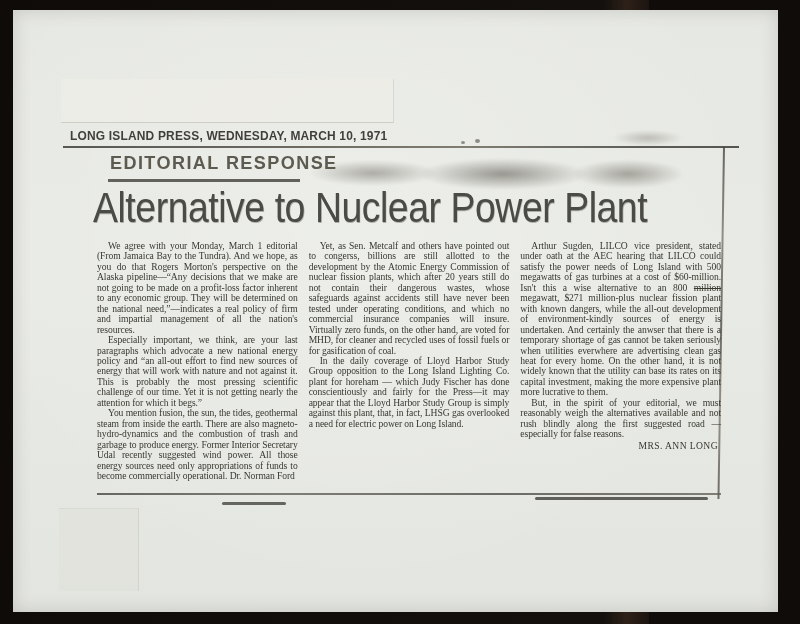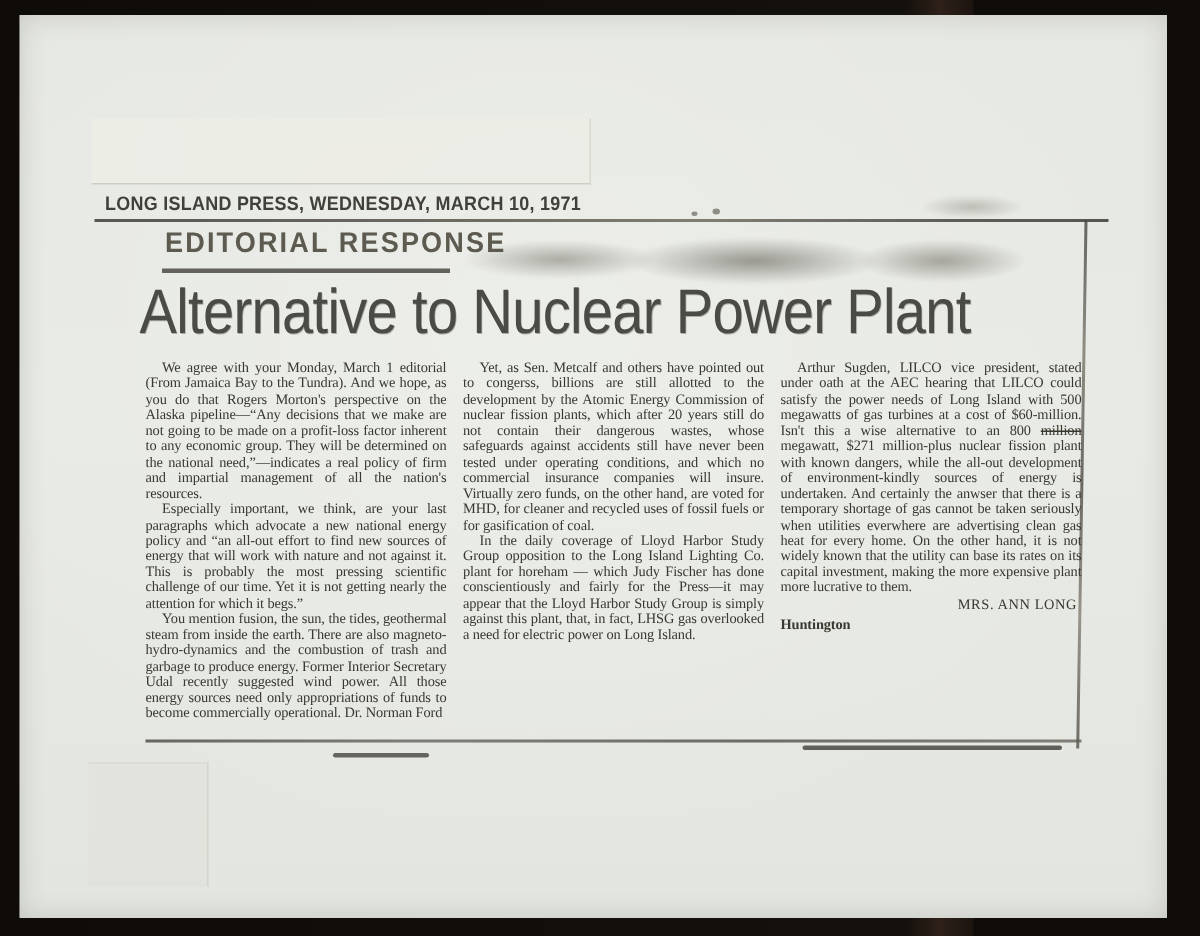--- a/index.html
+++ b/index.html
@@ -131,23 +131,23 @@
           <p>We agree with your Monday, March 1 editorial (From Jamaica Bay to the Tundra). And we hope, as you do that Rogers Morton's perspective on the Alaska pipeline—“Any decisions that we make are not going to be made on a profit-loss factor inherent to any economic group. They will be determined on the national need,”—indicates a real policy of firm and impartial management of all the nation's resources.</p>
           <p>Especially important, we think, are your last paragraphs which advocate a new national energy policy and “an all-out effort to find new sources of energy that will work with nature and not against it. This is probably the most pressing scientific challenge of our time. Yet it is not getting nearly the attention for which it begs.”</p>
           <p>You mention fusion, the sun, the tides, geothermal steam from inside the earth. There are also magneto-hydro-dynamics and the combustion of trash and garbage to produce energy. Former Interior Secretary Udal recently suggested wind power. All those energy sources need only appropriations of funds to become commercially operational. Dr. Norman Ford</p>
         </div>
       <div class="col">
           <p>Yet, as Sen. Metcalf and others have pointed out to congerss, billions are still allotted to the development by the Atomic Energy Commission of nuclear fission plants, which after 20 years still do not contain their dangerous wastes, whose safeguards against accidents still have never been tested under operating conditions, and which no commercial insurance companies will insure. Virtually zero funds, on the other hand, are voted for MHD, for cleaner and recycled uses of fossil fuels or for gasification of coal.</p>
           <p>In the daily coverage of Lloyd Harbor Study Group opposition to the Long Island Lighting Co. plant for horeham — which Judy Fischer has done conscientiously and fairly for the Press—it may appear that the Lloyd Harbor Study Group is simply against this plant, that, in fact, LHSG gas overlooked a need for electric power on Long Island.</p>
         </div>
       <div class="col">
           <p>Arthur Sugden, LILCO vice president, stated under oath at the AEC hearing that LILCO could satisfy the power needs of Long Island with 500 megawatts of gas turbines at a cost of $60-million. Isn't this a wise alternative to an 800 <s>million</s> megawatt, $271 million-plus nuclear fission plant with known dangers, while the all-out development of environment-kindly sources of energy is undertaken. And certainly the anwser that there is a temporary shortage of gas cannot be taken seriously when utilities everwhere are advertising clean gas heat for every home. On the other hand, it is not widely known that the utility can base its rates on its capital investment, making the more expensive plant more lucrative to them.</p>
+          <p>But, in the spirit of your editorial, we must reasonably weigh the alternatives available and not rush blindly along the first suggested road —especially for false reasons.</p>
           <div class="sig-block">
           <div class="byline">MRS. ANN LONG</div>
-          <div class="byline-loc">Huntington</div>
         </div>
       </div>
     </div>
 
     <div class="rule bottom-rule"></div>
     <div class="rule bottom-rule-heavy"></div>
     <div class="rule bottom-rule-short"></div>
   </div>
 </div>
 

